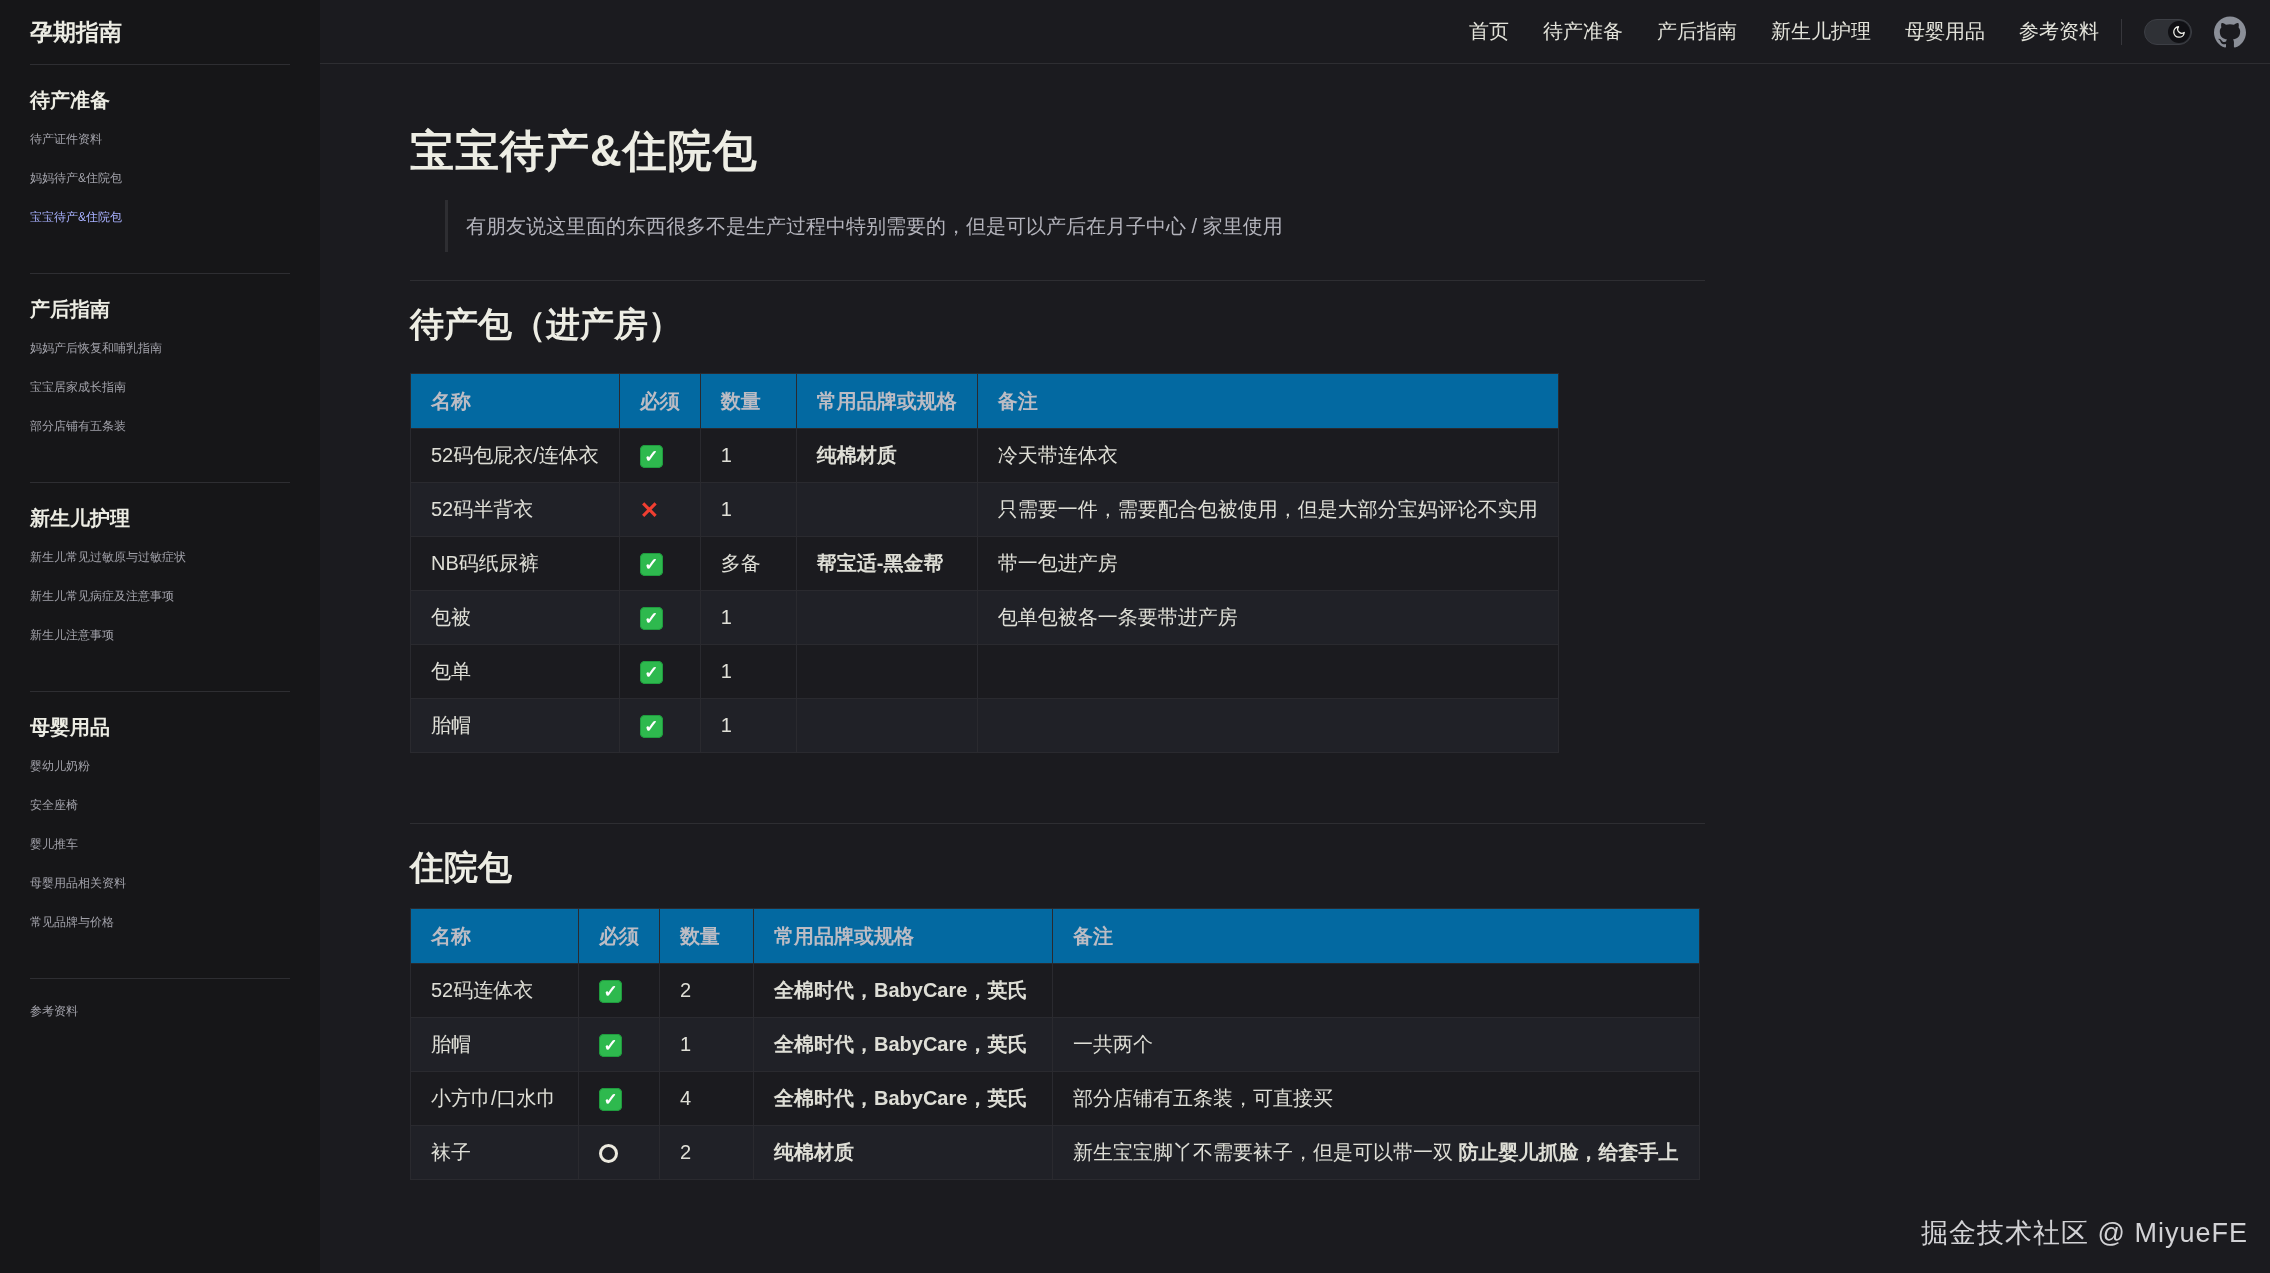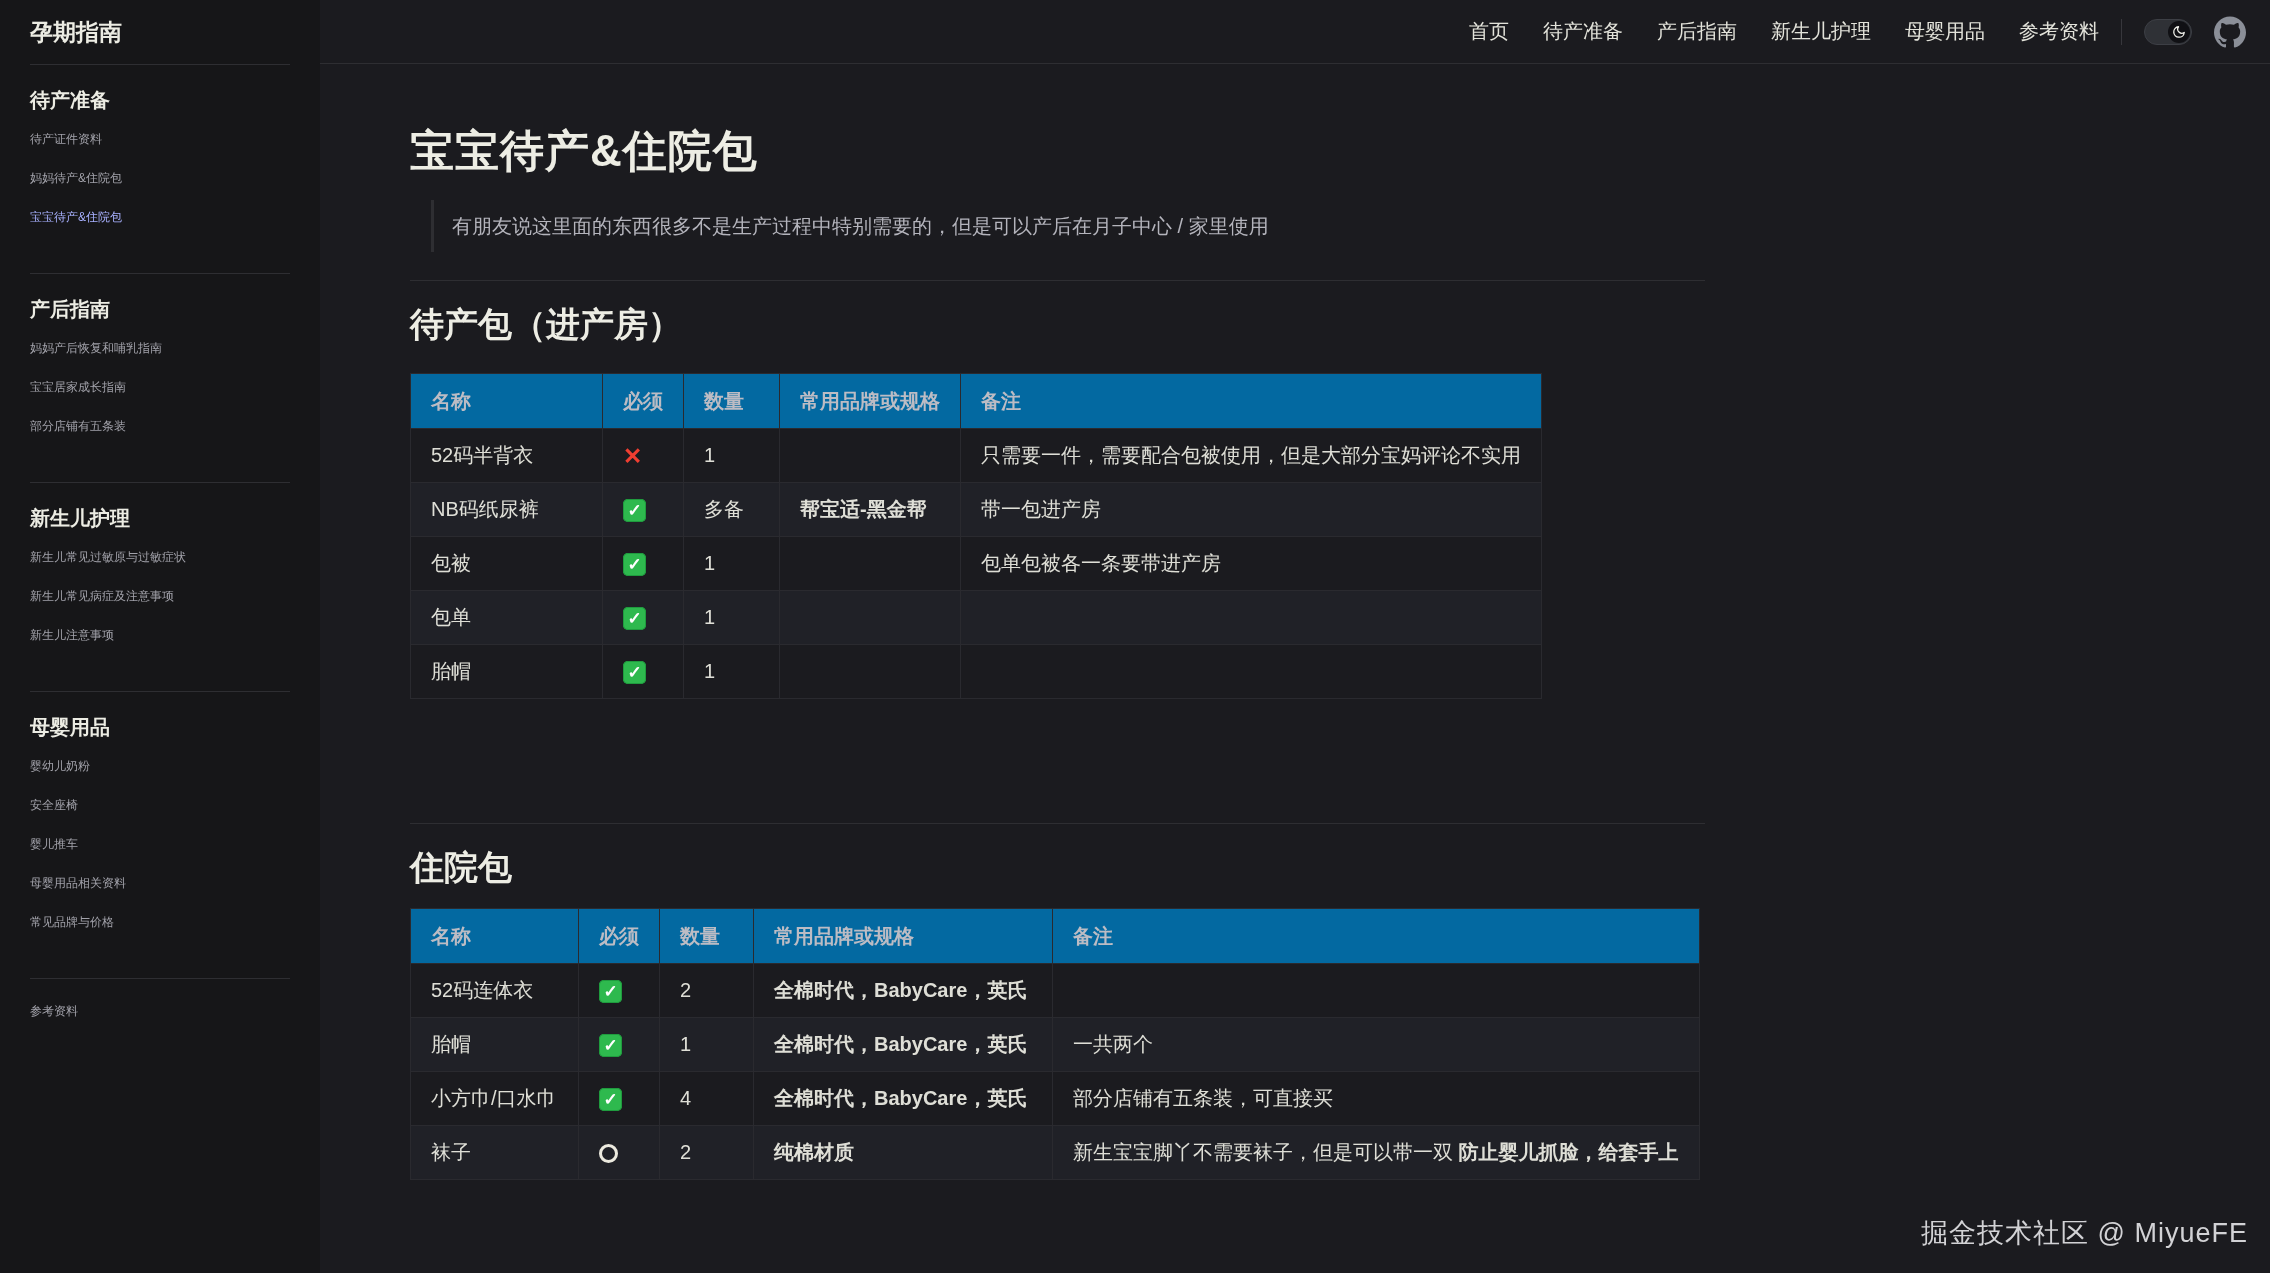--- a/index.html
+++ b/index.html
@@ -52,21 +52,21 @@
   }
   .github-link { margin-left:22px; cursor:pointer; display:flex; align-items:center; }
 
   
   .main { position:absolute; left:320px; top:64px; right:0; bottom:0; overflow:hidden; }
   .page-title {
     position:absolute; left:90px; top:58px;
     font-size:44px; font-weight:700; letter-spacing:1px; color:rgba(255,255,245,0.92);
   }
   .quote {
-    position:absolute; left:111px; top:136px; width:1190px;
+    position:absolute; left:125px; top:136px; width:1190px;
     border-left:3px solid #2e2e32; padding:13px 0 13px 18px;
     font-size:20px; line-height:26px; color:#b4b4bc;
   }
   .doc-section { position:absolute; left:90px; width:1295px; }
   .doc-section.s0 { top:216px; }
   .doc-section.s1 { top:759px; }
   .doc-h2 {
     border-top:1px solid #2e2e32; padding-top:20px;
     font-size:34px; font-weight:700; line-height:46px; color:rgba(255,255,245,0.92);
   }
@@ -195,20 +195,27 @@
           <tr>
             <th>名称</th>
             <th>必须</th>
             <th>数量</th>
             <th>常用品牌或规格</th>
             <th>备注</th>
           </tr>
         </thead>
         <tbody>
           <tr>
+            <td class="name">52码包屁衣/连体衣</td>
+            <td class="req"><span class="icon-check"></span></td>
+            <td class="qty">1</td>
+            <td class="brand">纯棉材质</td>
+            <td class="note">冷天带连体衣</td>
+          </tr>
+          <tr>
             <td class="name">52码半背衣</td>
             <td class="req"><span class="icon-cross">✕</span></td>
             <td class="qty">1</td>
             <td class="brand"></td>
             <td class="note">只需要一件，需要配合包被使用，但是大部分宝妈评论不实用</td>
           </tr>
           <tr>
             <td class="name">NB码纸尿裤</td>
             <td class="req"><span class="icon-check"></span></td>
             <td class="qty">多备</td>

